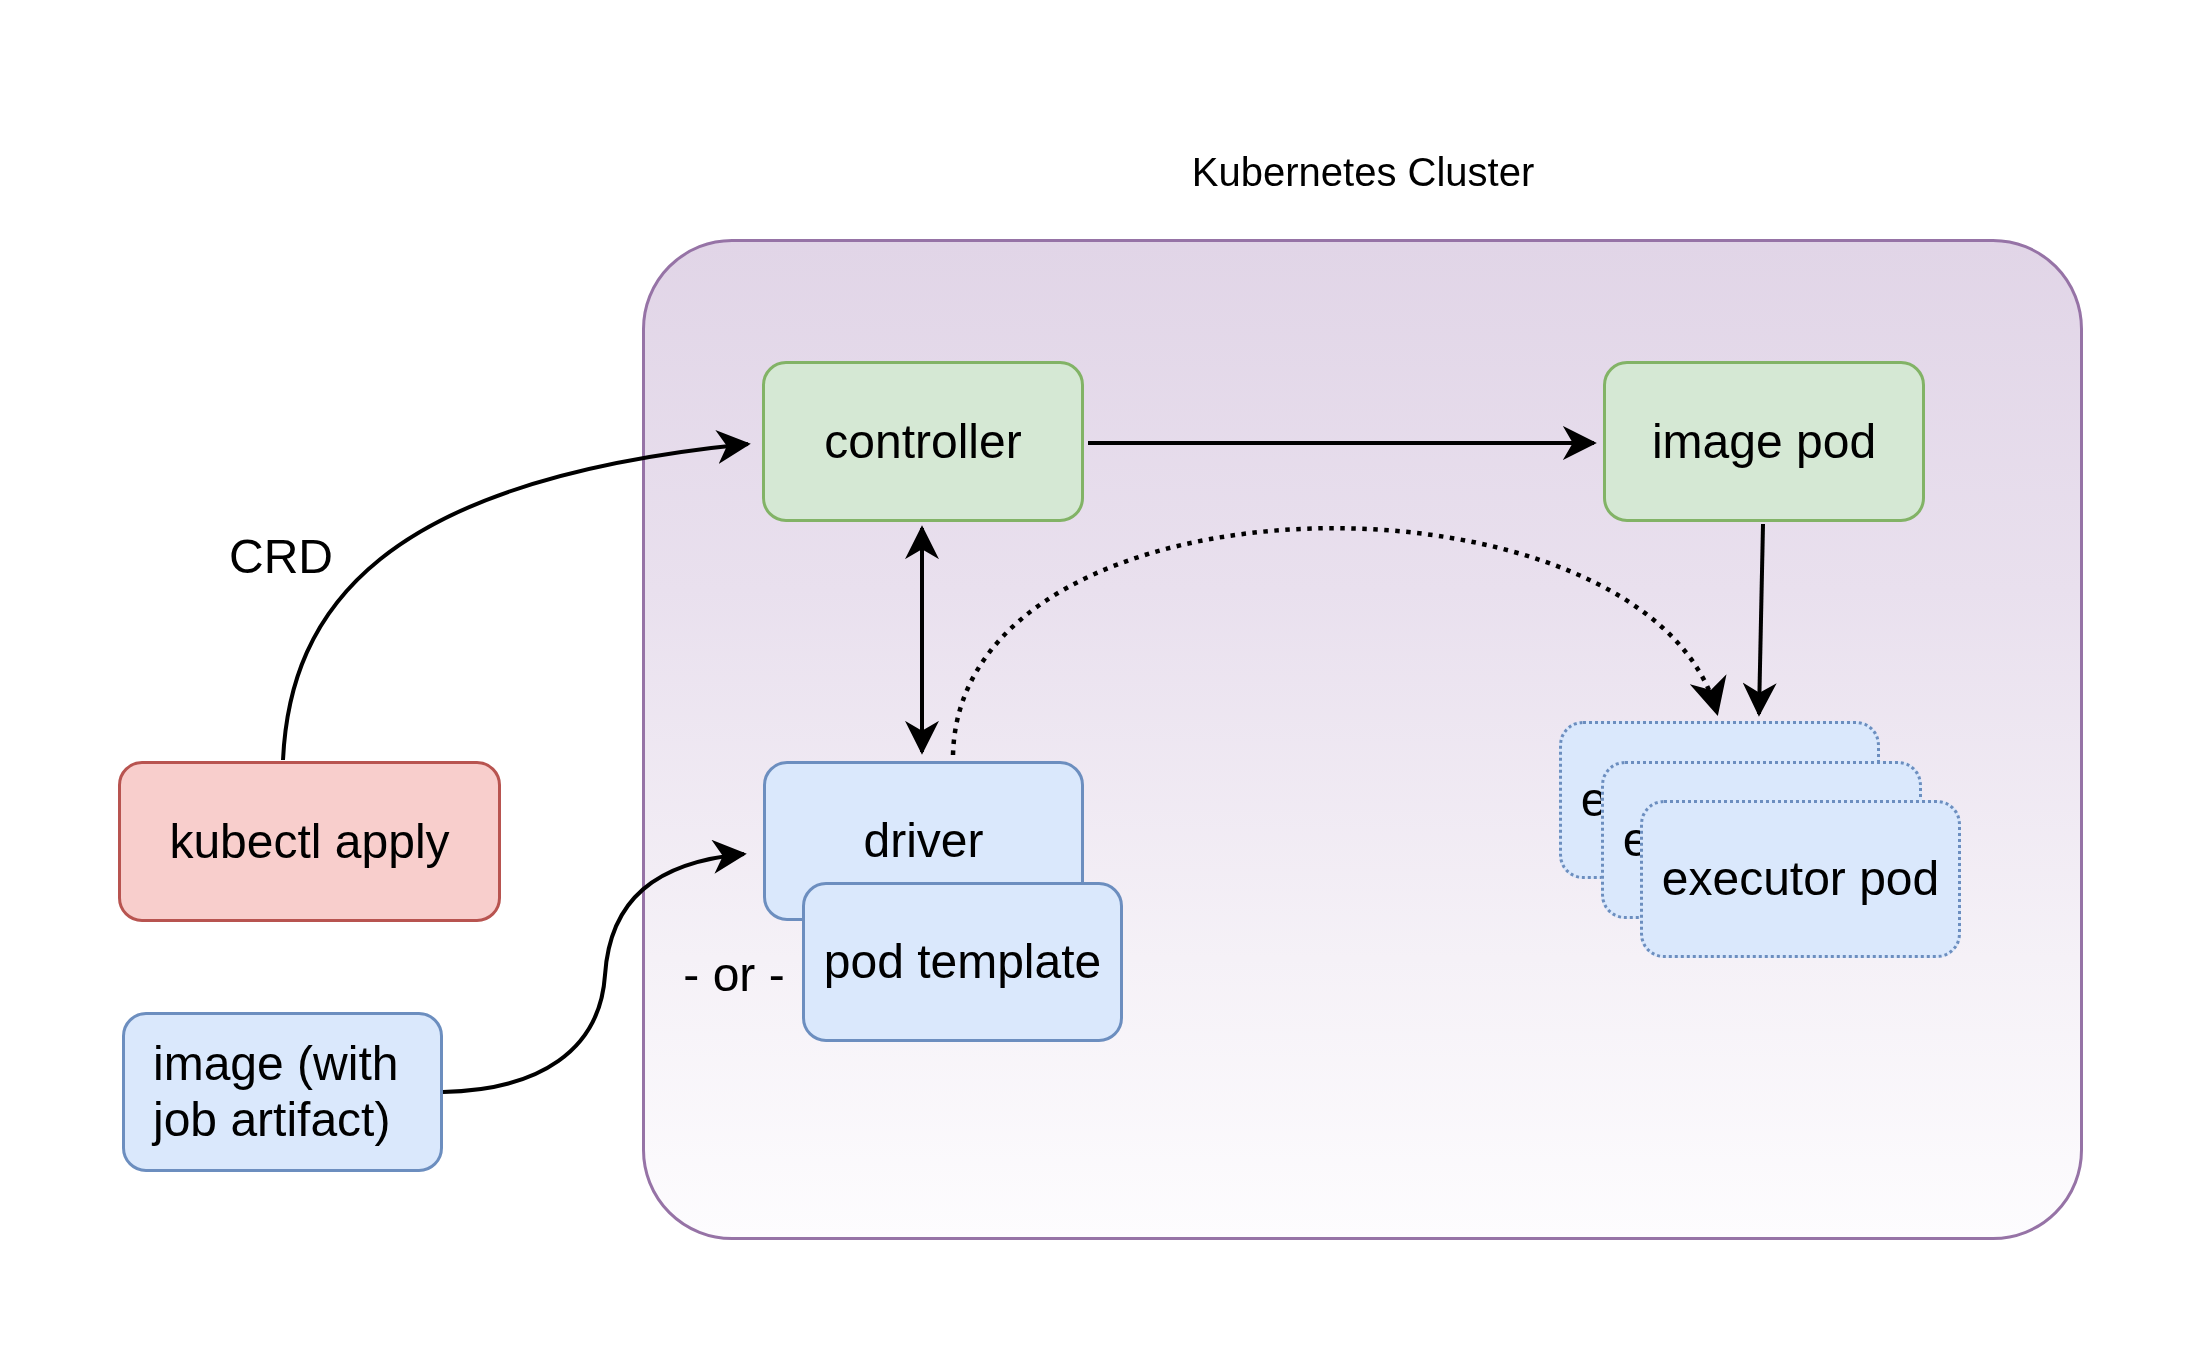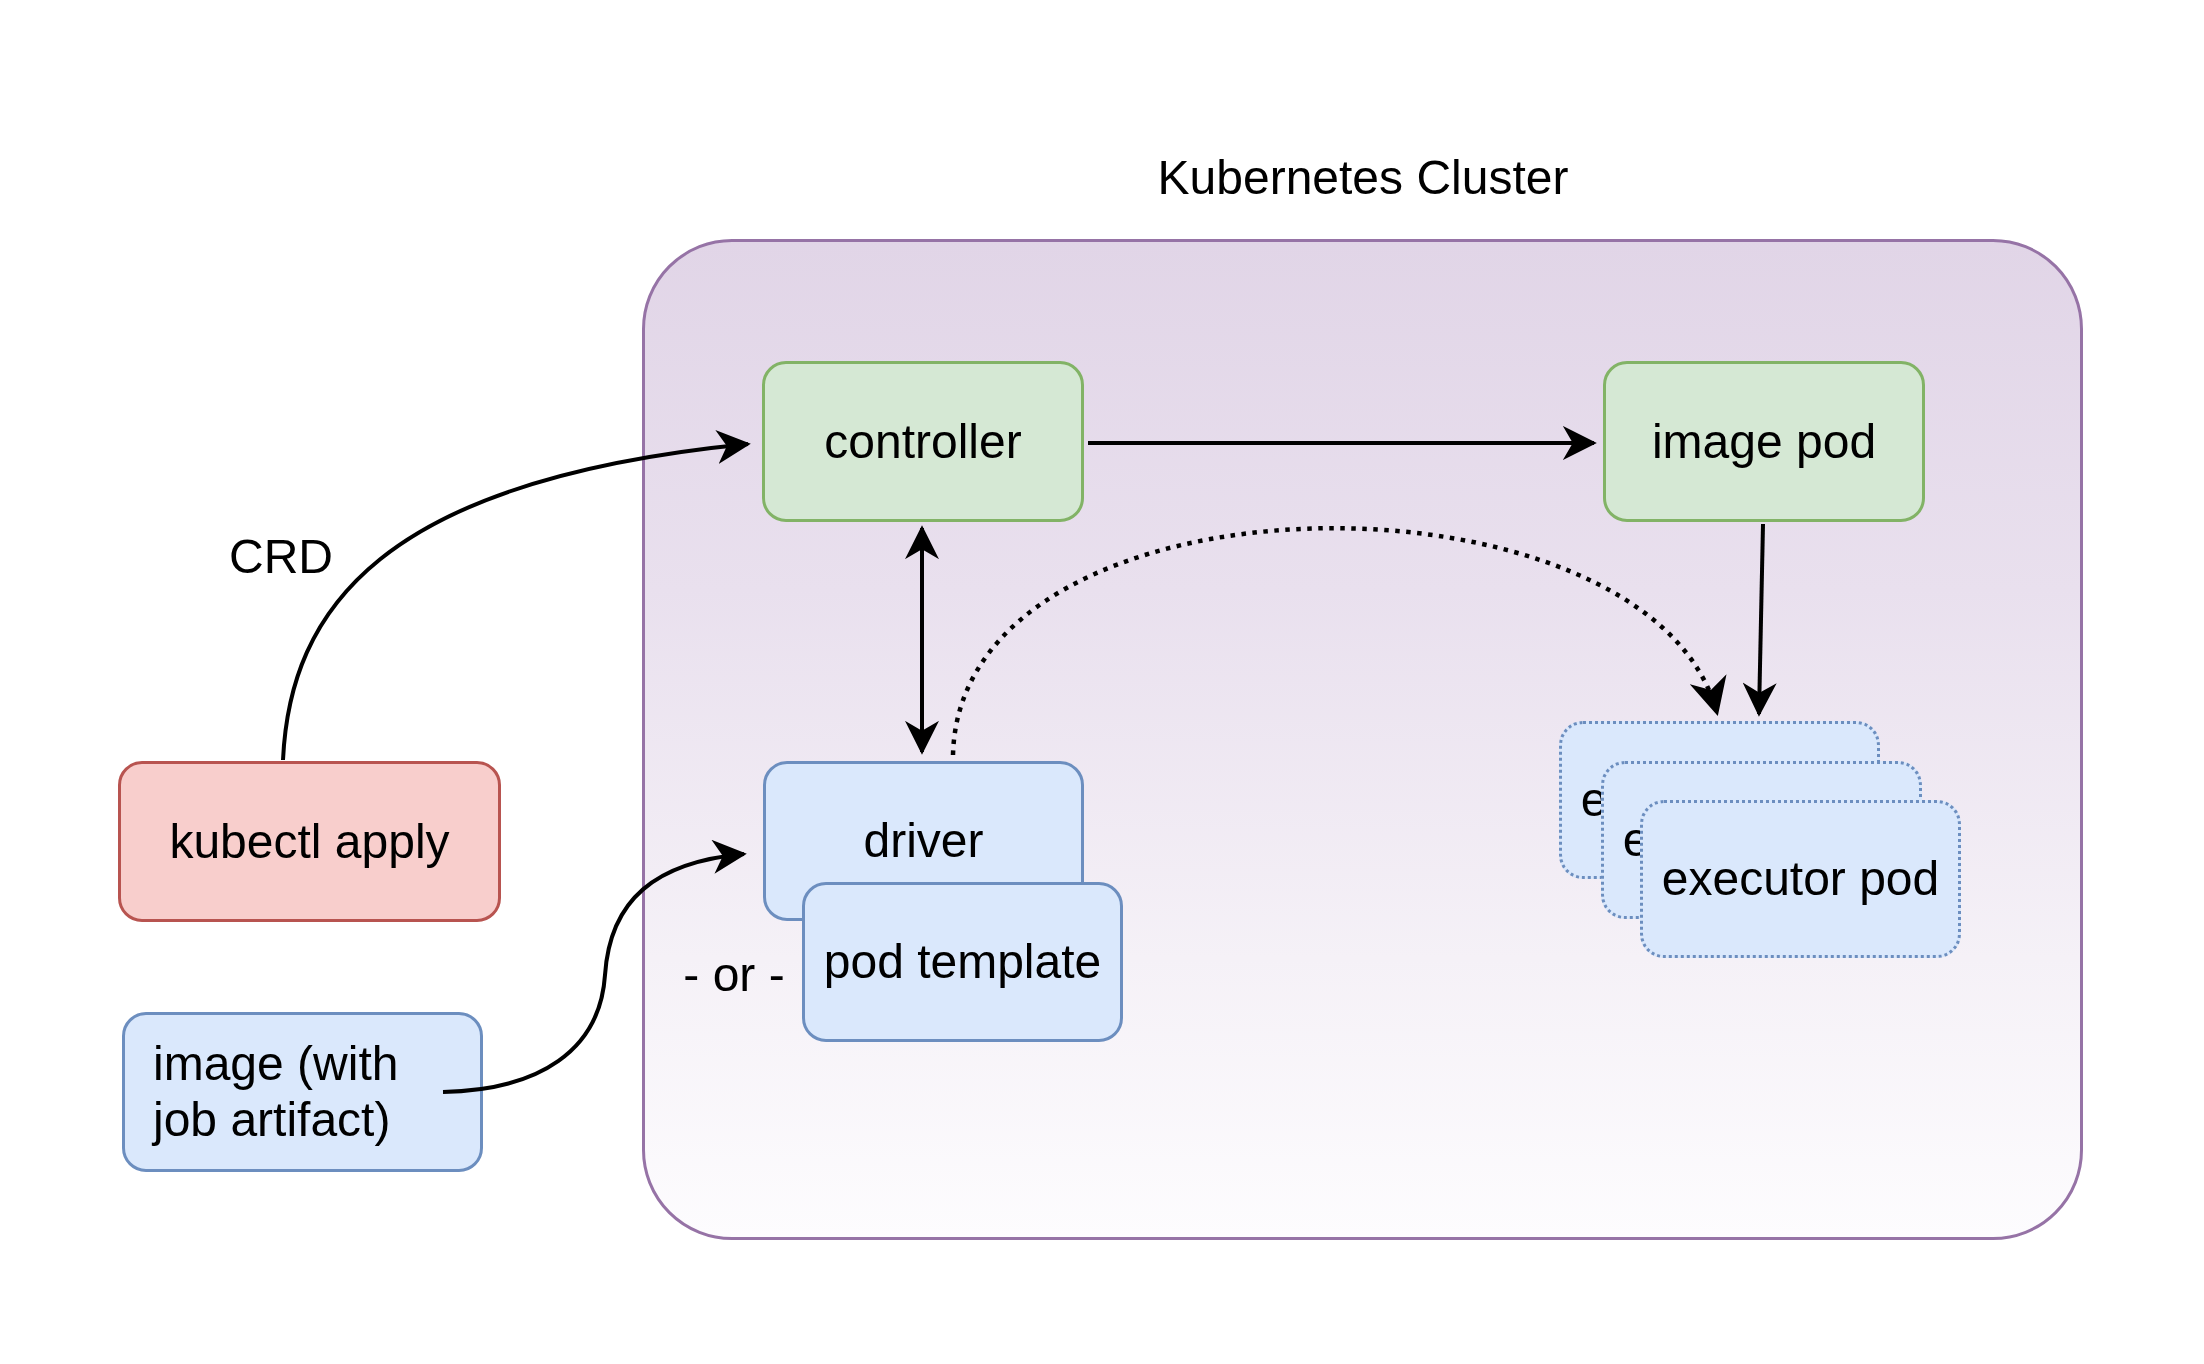--- a/index.html
+++ b/index.html
@@ -8,21 +8,21 @@
     width:2204px;height:1364px;
     background:#ffffff;
     font-family:"Liberation Sans", sans-serif;
     color:var(--text,#000);
     overflow:hidden;
   }
   .diagram-title{
     position:absolute;
     top:150px;left:1363px;
     transform:translateX(-50%);
-    font-size:48px;
+    font-size:40px;
     white-space:nowrap;
   }
   .cluster{
     position:absolute;
     left:642px;top:239px;
     width:1441px;height:1001px;
     box-sizing:border-box;
     border:3px solid var(--cluster-border,#9673a6);
     border-radius:90px;
     background:linear-gradient(180deg,
@@ -43,21 +43,21 @@
   .node-green{background:var(--green-fill,#d5e8d4);border:3px solid var(--green-border,#82b366);}
   .node-blue{background:var(--blue-fill,#dae8fc);border:3px solid var(--blue-border,#6c8ebf);}
   .node-red{background:var(--red-fill,#f8cecc);border:3px solid var(--red-border,#b85450);}
   .node-blue-dotted{background:var(--blue-fill,#dae8fc);border:3px dotted var(--blue-border,#6c8ebf);}
 
   .node-controller{left:762px;top:361px;width:322px;height:161px;z-index:2;}
   .node-driver-pod{left:1603px;top:361px;width:322px;height:161px;z-index:2;}
   .node-kubectl{left:118px;top:761px;width:383px;height:161px;z-index:2;}
   .node-image{left:763px;top:761px;width:321px;height:160px;z-index:3;}
   .node-pod-template{left:802px;top:882px;width:321px;height:160px;z-index:4;}
-  .node-image-job{left:122px;top:1012px;width:361px;height:160px;z-index:2;padding:0 28px;}
+  .node-image-job{left:122px;top:1012px;width:321px;height:160px;z-index:2;padding:0 28px;}
   .node-executor-back{left:1559px;top:721px;width:321px;height:158px;z-index:2;}
   .node-executor-mid{left:1601px;top:761px;width:321px;height:158px;z-index:3;}
   .node-executor-front{left:1640px;top:800px;width:321px;height:158px;z-index:4;}
 
   .edge-label{
     position:absolute;
     transform:translate(-50%,-50%);
     font-size:48px;
     white-space:nowrap;
     z-index:6;

